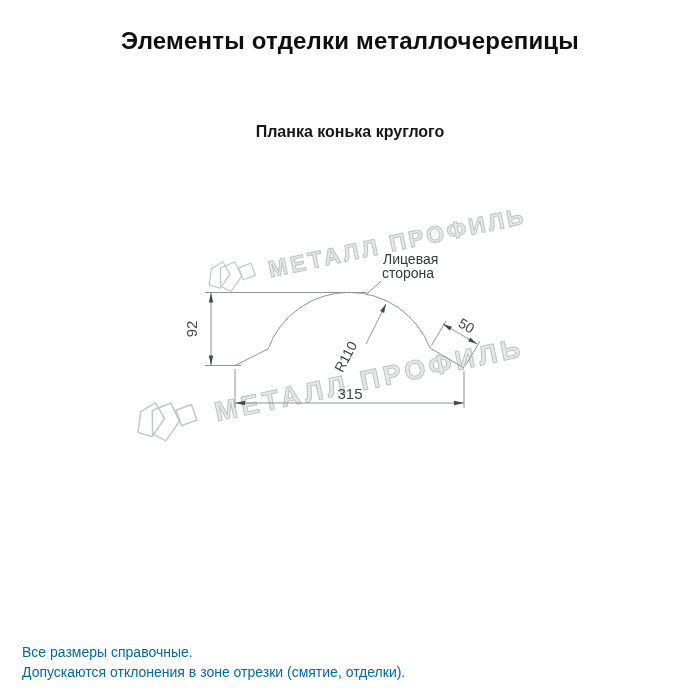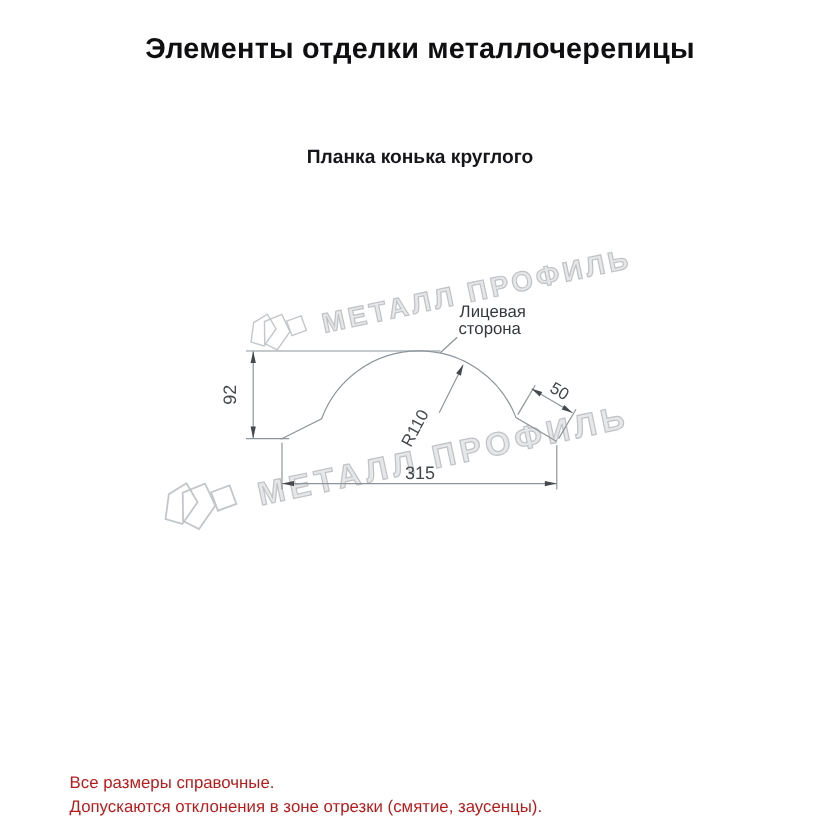--- a/index.html
+++ b/index.html
@@ -43,21 +43,21 @@
   svg.drawing { position: absolute; left: 0; top: 0; z-index: 2; }
   .geo { stroke: #8e959a; stroke-width: 1; fill: none; }
   .dimline { stroke: #8e959a; stroke-width: 1; fill: none; }
   .arrow { fill: #45494d; stroke: none; }
   .dimtext { fill: #43474b; font-size: 15px; font-family: "Liberation Sans", sans-serif; }
   .dimtext-small { fill: #43474b; font-size: 14px; font-family: "Liberation Sans", sans-serif; }
   .labeltext { fill: #35393d; font-size: 14px; font-family: "Liberation Sans", sans-serif; }
 
   .footer {
     position: absolute; left: 22px; top: 642px;
-    font-size: 14px; color: #b91c1c; line-height: 20px; margin-left: 36px;
+    font-size: 14px; color: #0369a1; line-height: 20px;
   }
 </style>
 </head>
 <body>
 
 <div class="page">
 
   <h1 class="title">Элементы отделки металлочерепицы</h1>
 
   <div class="subtitle">
@@ -121,16 +121,16 @@
 
     <g>
       <line class="dimline" x1="367" y1="294" x2="381" y2="281"></line>
       <text class="labeltext" x="383" y="264" text-anchor="start">Лицевая</text>
       <text class="labeltext" x="382" y="278" text-anchor="start">сторона</text>
     </g>
   </svg>
 
   <div class="footer">
     <div>Все размеры справочные.</div>
-    <div>Допускаются отклонения в зоне отрезки (смятие, заусенцы).</div>
+    <div>Допускаются отклонения в зоне отрезки (смятие, отделки).</div>
   </div>
 
 </div>
 
 </body></html>

